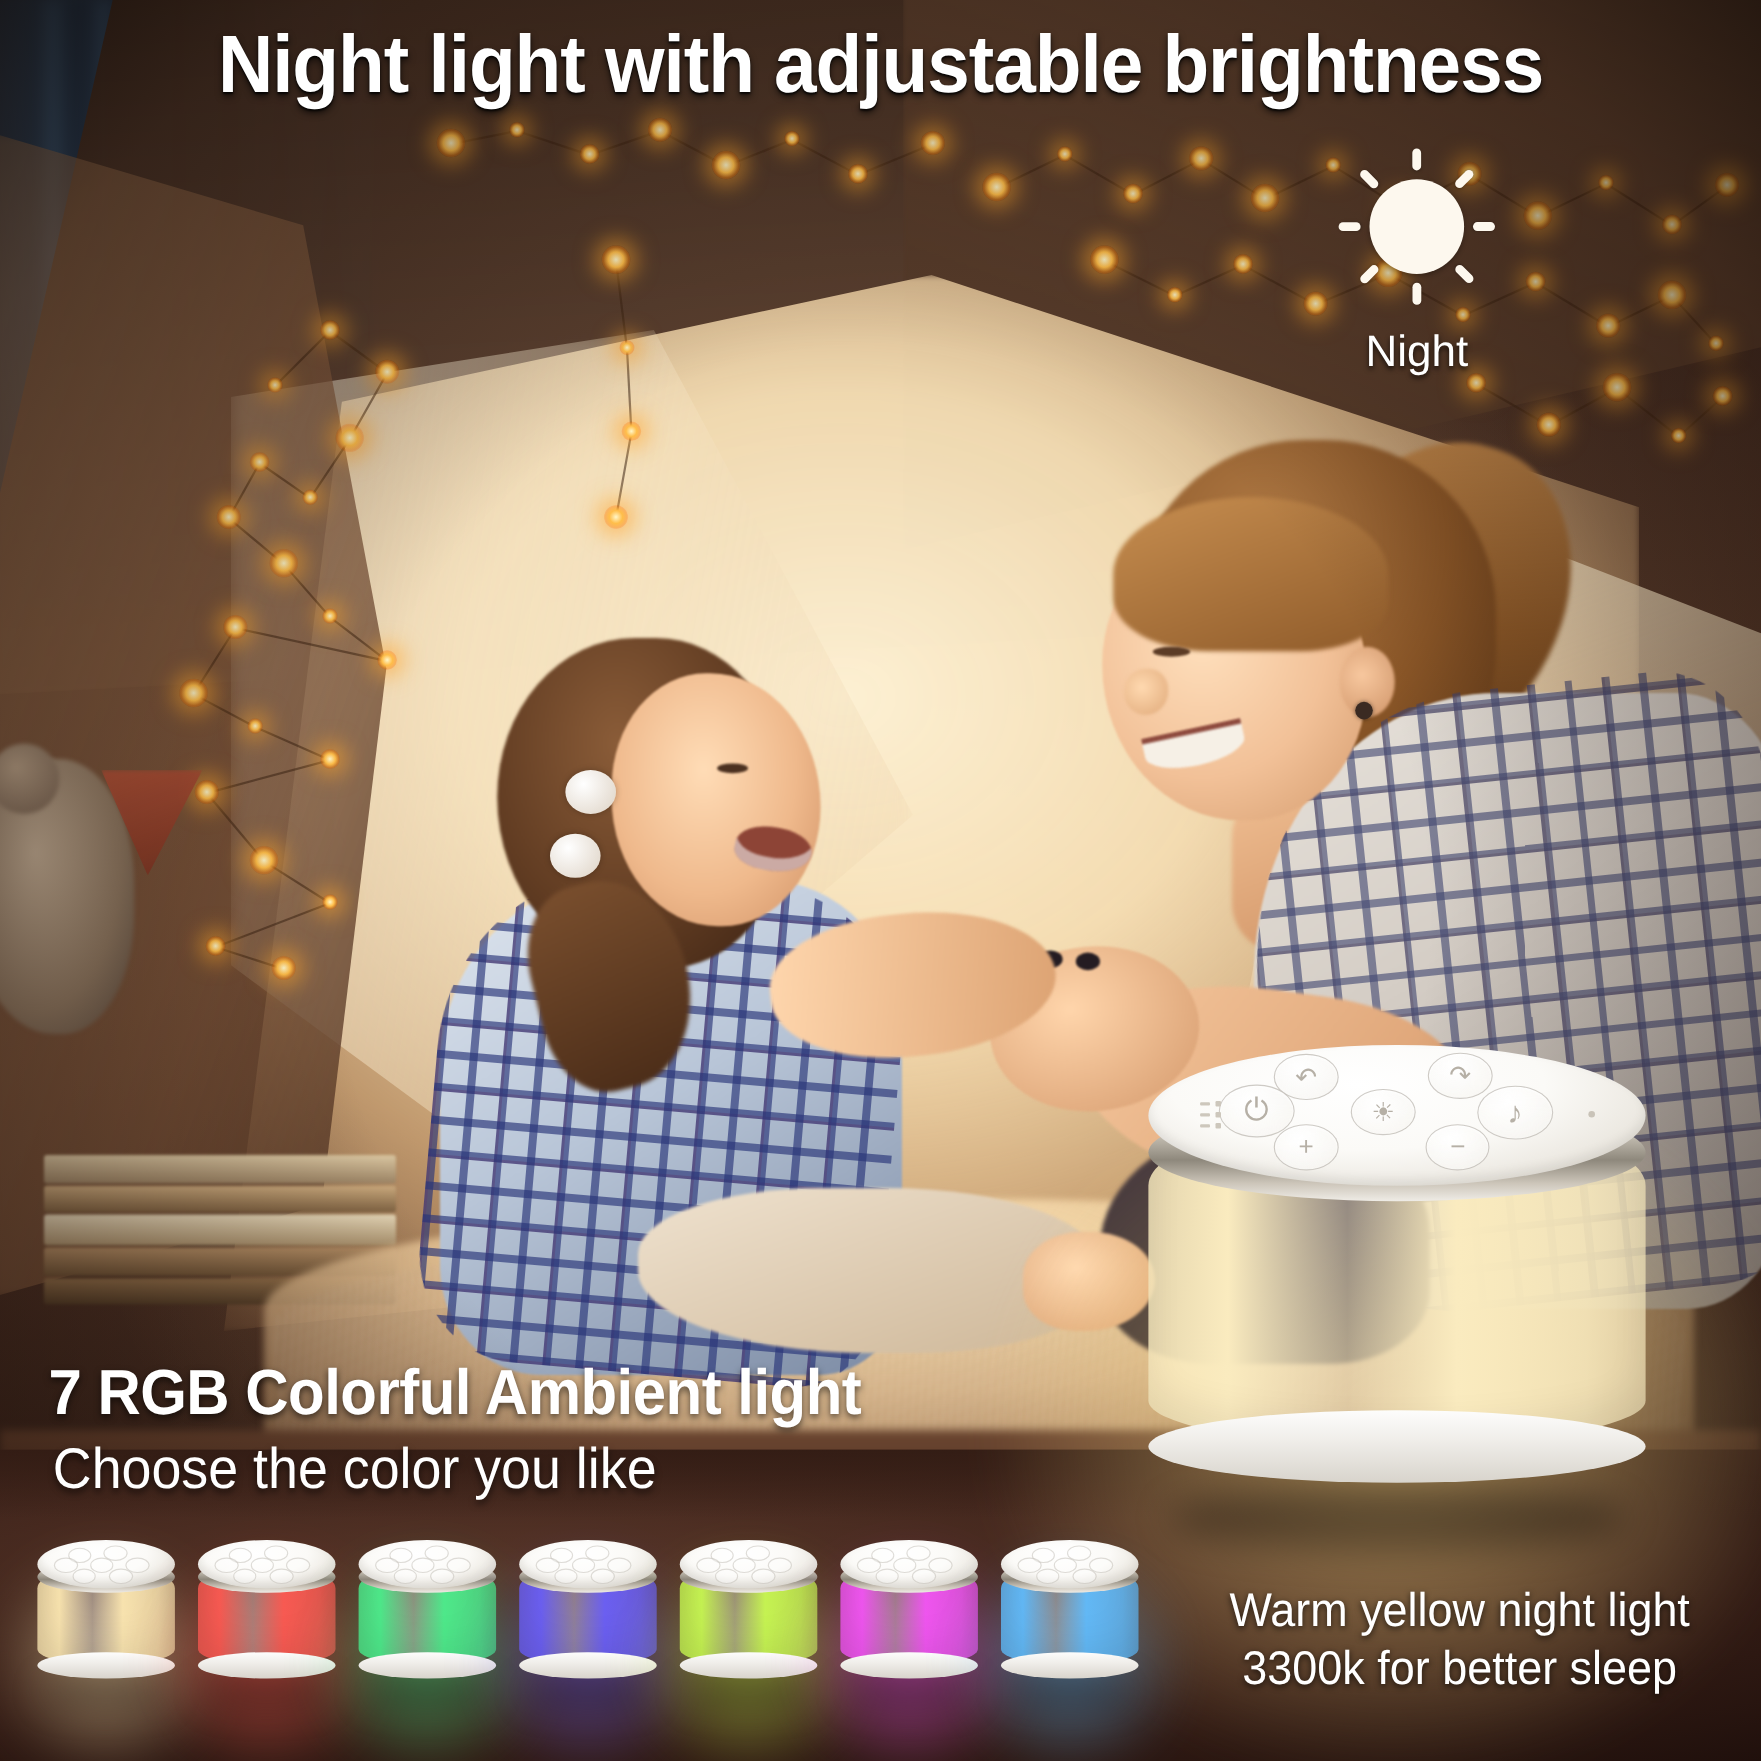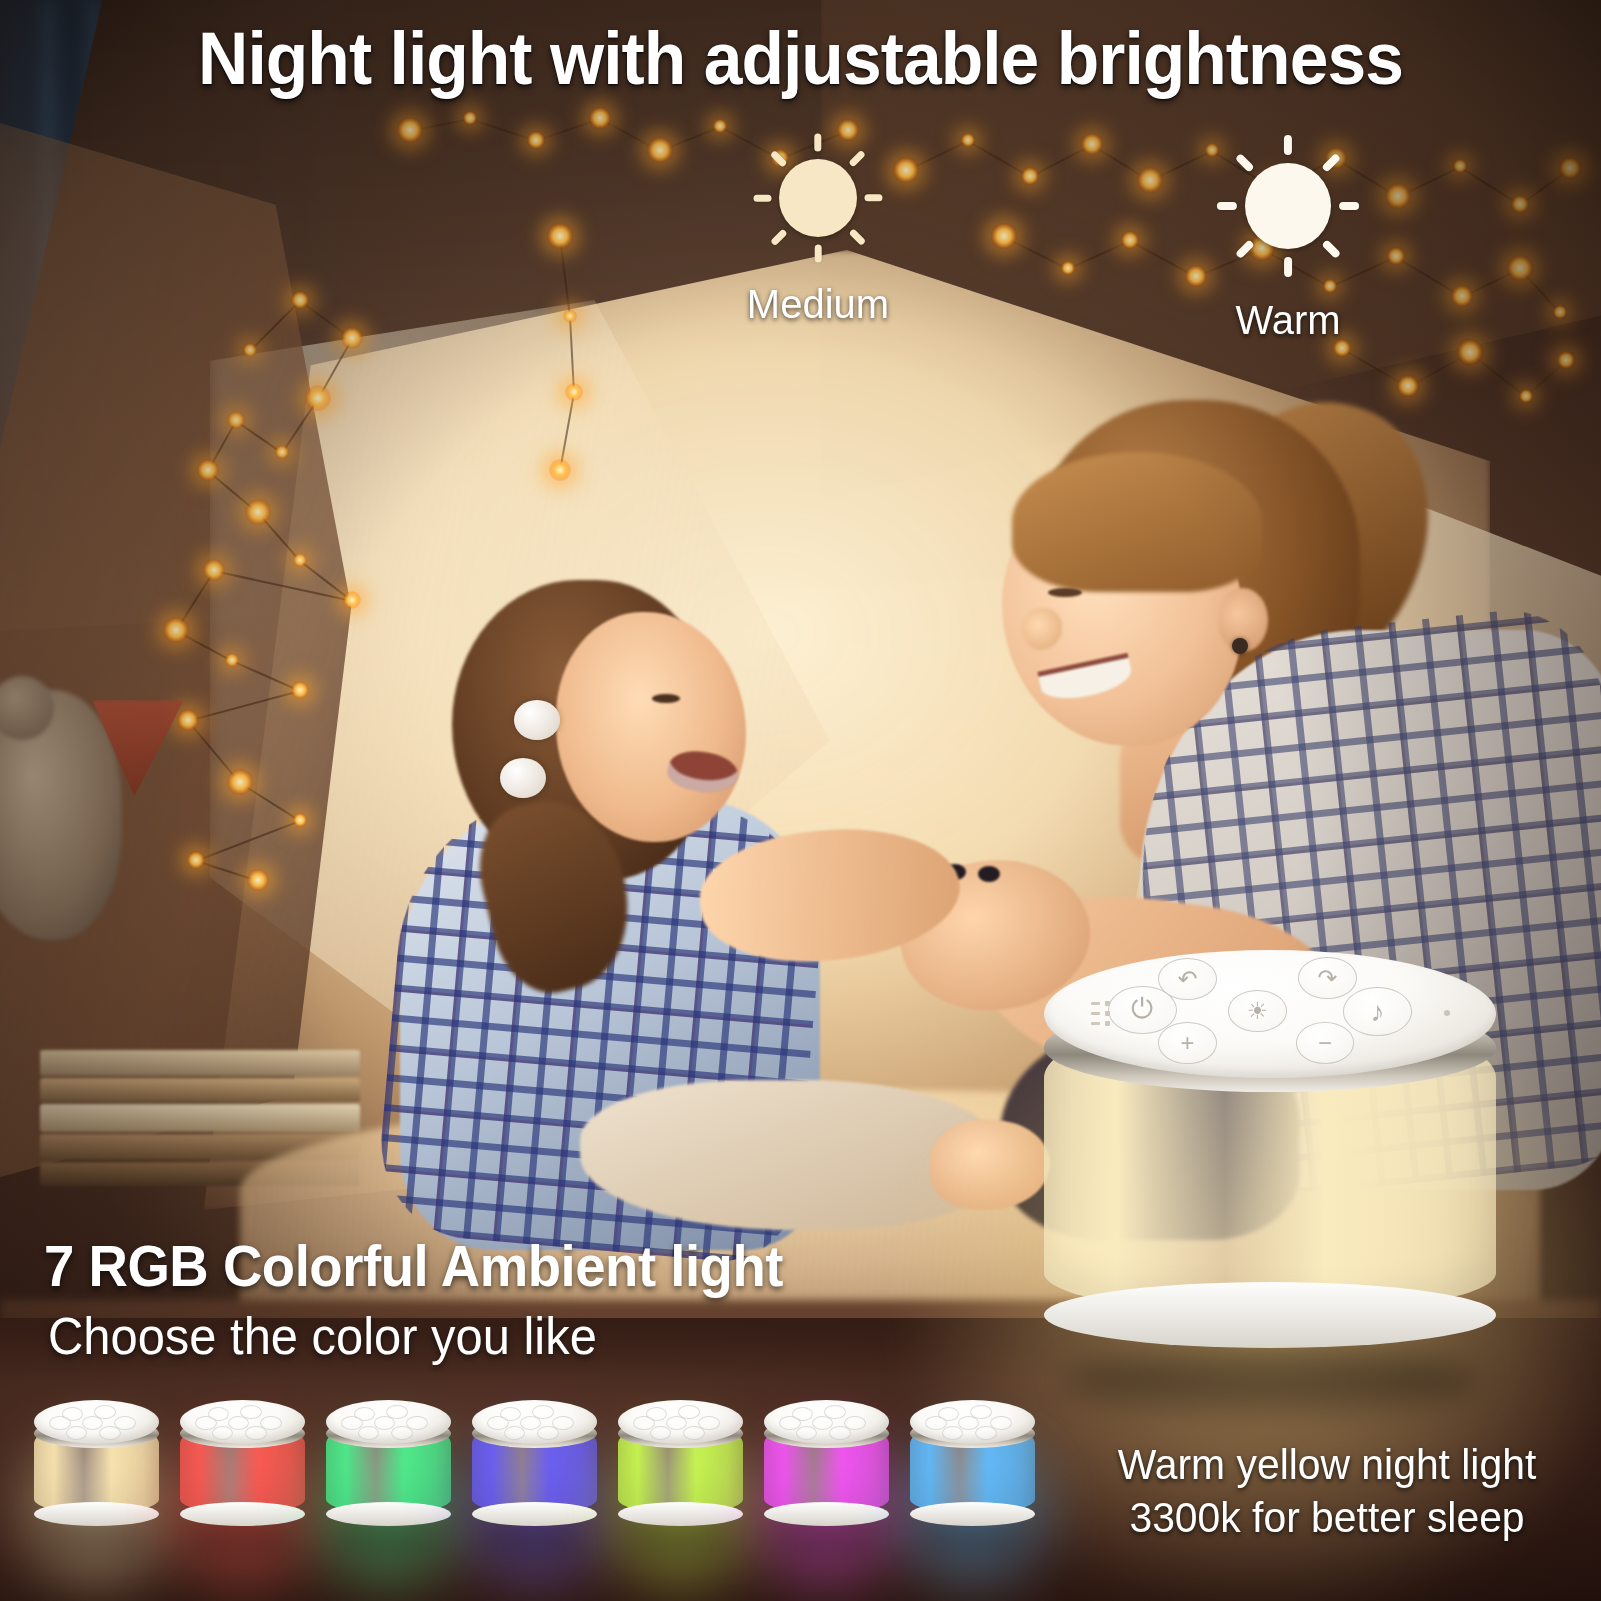--- a/index.html
+++ b/index.html
@@ -533,47 +533,33 @@
     <div class="scrunchie" style="left:500px;top:758px;"></div>
 
     <div class="vignette"></div>
   </div>
 
   <div class="bottom-band"></div>
 
   <div class="headline">Night light with adjustable brightness</div>
 
   <div class="bright-row" id="bright-row">
-      <div class="bright-item" style="left:708px;top:0;width:220px;">
-        <div class="sun" style="width:156px;height:156px;">
-          <div class="sun-core" style="left:50%;top:50%;width:78px;height:78px;margin-left:-39px;margin-top:-39px;background:#F7E7C4;"></div>
-          <div class="ray" style="left:50%;top:50%;width:7.41px;height:17.94px;background:#F7E7C4;transform:translate(-50%,-50%) rotate(0deg) translateY(-55.5048px);"></div>
-          <div class="ray" style="left:50%;top:50%;width:7.41px;height:17.94px;background:#F7E7C4;transform:translate(-50%,-50%) rotate(45deg) translateY(-55.5048px);"></div>
-          <div class="ray" style="left:50%;top:50%;width:7.41px;height:17.94px;background:#F7E7C4;transform:translate(-50%,-50%) rotate(90deg) translateY(-55.5048px);"></div>
-          <div class="ray" style="left:50%;top:50%;width:7.41px;height:17.94px;background:#F7E7C4;transform:translate(-50%,-50%) rotate(135deg) translateY(-55.5048px);"></div>
-          <div class="ray" style="left:50%;top:50%;width:7.41px;height:17.94px;background:#F7E7C4;transform:translate(-50%,-50%) rotate(180deg) translateY(-55.5048px);"></div>
-          <div class="ray" style="left:50%;top:50%;width:7.41px;height:17.94px;background:#F7E7C4;transform:translate(-50%,-50%) rotate(225deg) translateY(-55.5048px);"></div>
-          <div class="ray" style="left:50%;top:50%;width:7.41px;height:17.94px;background:#F7E7C4;transform:translate(-50%,-50%) rotate(270deg) translateY(-55.5048px);"></div>
-          <div class="ray" style="left:50%;top:50%;width:7.41px;height:17.94px;background:#F7E7C4;transform:translate(-50%,-50%) rotate(315deg) translateY(-55.5048px);"></div>
-        </div>
-        <div class="bright-label">Medium</div>
-      </div>
       <div class="bright-item" style="left:1178px;top:0;width:220px;">
         <div class="sun" style="width:172px;height:172px;">
           <div class="sun-core" style="left:50%;top:50%;width:86px;height:86px;margin-left:-43px;margin-top:-43px;background:#FDF8EE;"></div>
           <div class="ray" style="left:50%;top:50%;width:8.17px;height:19.78px;background:#FDF8EE;transform:translate(-50%,-50%) rotate(0deg) translateY(-61.1976px);"></div>
           <div class="ray" style="left:50%;top:50%;width:8.17px;height:19.78px;background:#FDF8EE;transform:translate(-50%,-50%) rotate(45deg) translateY(-61.1976px);"></div>
           <div class="ray" style="left:50%;top:50%;width:8.17px;height:19.78px;background:#FDF8EE;transform:translate(-50%,-50%) rotate(90deg) translateY(-61.1976px);"></div>
           <div class="ray" style="left:50%;top:50%;width:8.17px;height:19.78px;background:#FDF8EE;transform:translate(-50%,-50%) rotate(135deg) translateY(-61.1976px);"></div>
           <div class="ray" style="left:50%;top:50%;width:8.17px;height:19.78px;background:#FDF8EE;transform:translate(-50%,-50%) rotate(180deg) translateY(-61.1976px);"></div>
           <div class="ray" style="left:50%;top:50%;width:8.17px;height:19.78px;background:#FDF8EE;transform:translate(-50%,-50%) rotate(225deg) translateY(-61.1976px);"></div>
           <div class="ray" style="left:50%;top:50%;width:8.17px;height:19.78px;background:#FDF8EE;transform:translate(-50%,-50%) rotate(270deg) translateY(-61.1976px);"></div>
           <div class="ray" style="left:50%;top:50%;width:8.17px;height:19.78px;background:#FDF8EE;transform:translate(-50%,-50%) rotate(315deg) translateY(-61.1976px);"></div>
         </div>
-        <div class="bright-label">Warm</div>
+        <div class="bright-label">Night</div>
       </div>
     </div>
 
   <div id="main-device" style="position: absolute; left: 1044px; top: 950px; width: 452px; height: 494px;">
       <div class="dev-glow" style="left:-144.64000000000001px;top:25.6px;width:741.28px;height:640.5px;
             background:radial-gradient(ellipse,#FFDD8Acc 0%,#FFDD8A55 42%,rgba(0,0,0,0) 72%);"></div>
       <div class="dev-shadow" style="left:18.080000000000002px;top:400.3px;width:415.84000000000003px;height:59.4px;"></div>
       <div class="dev-body" style="top:64px;width:452px;height:300px;
             border-radius:226px/64px 64px 40.92px 40.92px;
             background:linear-gradient(90deg,#FAEBBFdd 0%,#FAEBBF 16%,#ffffff55 40%,#FAEBBF 62%,#FAEBBFe0 88%,#FAEBBFbb 100%);

